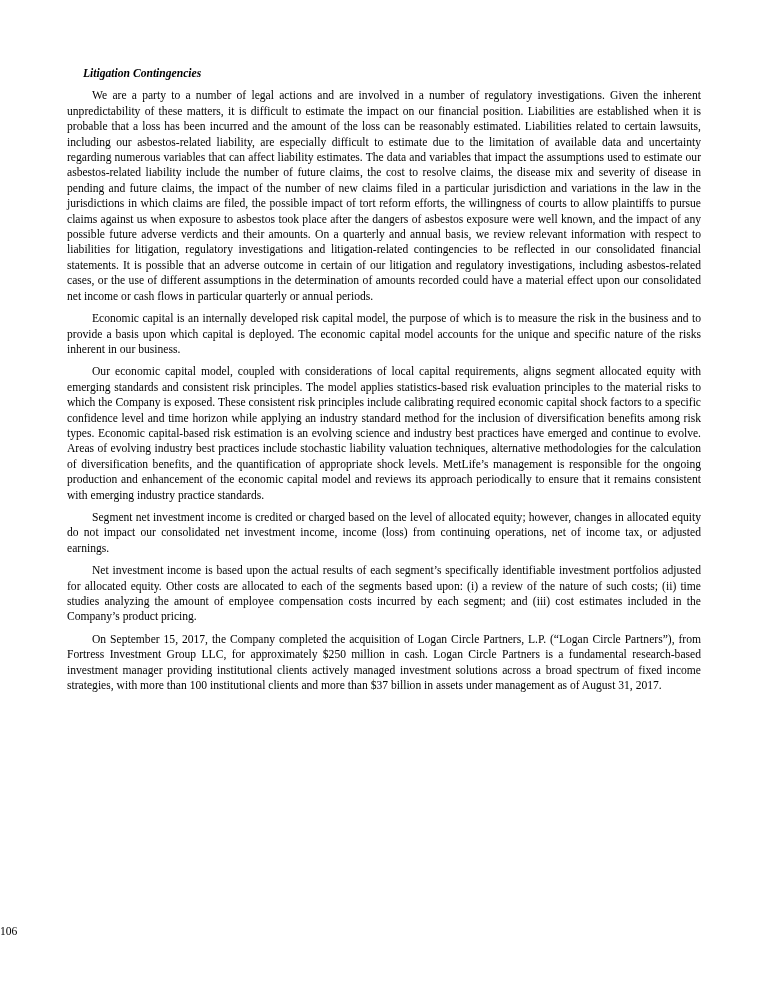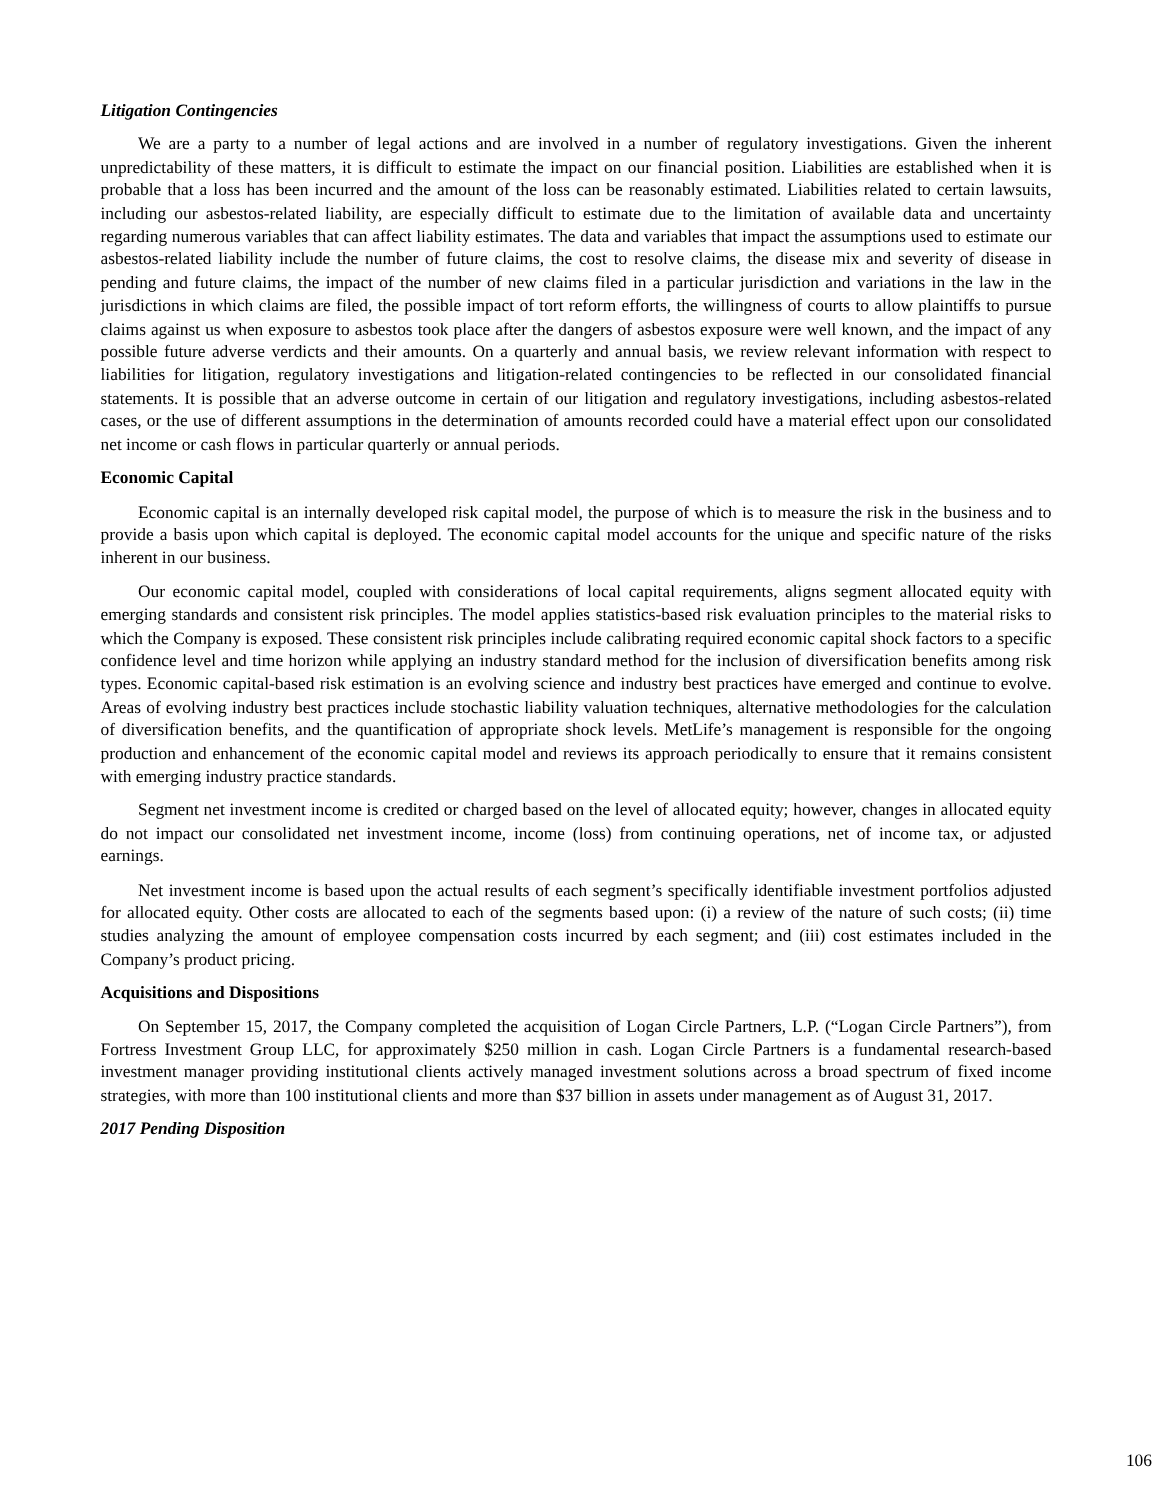--- a/index.html
+++ b/index.html
@@ -34,41 +34,39 @@
   .para {
     text-align: justify;
     text-indent: 25px;
   }
   .h-bold {
     font-weight: bold;
   }
   .h-bold-italic {
     font-weight: bold;
     font-style: italic;
+    margin-left: 16px;
   }
   .page-number {
     position: absolute;
-    top: 966px;
+    top: 924px;
     left: 0;
     width: 100%;
-    text-align: right;
+    text-align: left;
     font-size: 11.6px;
     line-height: 15.4px;
   }
 </style>
 </head>
 <body>
 
 <div class="page">
   <div class="content">
     <div class="block h-bold-italic">Litigation Contingencies</div>
     <div class="block para">We are a party to a number of legal actions and are involved in a number of regulatory investigations. Given the inherent unpredictability of these matters, it is difficult to estimate the impact on our financial position. Liabilities are established when it is probable that a loss has been incurred and the amount of the loss can be reasonably estimated. Liabilities related to certain lawsuits, including our asbestos-related liability, are especially difficult to estimate due to the limitation of available data and uncertainty regarding numerous variables that can affect liability estimates. The data and variables that impact the assumptions used to estimate our asbestos-related liability include the number of future claims, the cost to resolve claims, the disease mix and severity of disease in pending and future claims, the impact of the number of new claims filed in a particular jurisdiction and variations in the law in the jurisdictions in which claims are filed, the possible impact of tort reform efforts, the willingness of courts to allow plaintiffs to pursue claims against us when exposure to asbestos took place after the dangers of asbestos exposure were well known, and the impact of any possible future adverse verdicts and their amounts. On a quarterly and annual basis, we review relevant information with respect to liabilities for litigation, regulatory investigations and litigation-related contingencies to be reflected in our consolidated financial statements. It is possible that an adverse outcome in certain of our litigation and regulatory investigations, including asbestos-related cases, or the use of different assumptions in the determination of amounts recorded could have a material effect upon our consolidated net income or cash flows in particular quarterly or annual periods.</div>
-    <div class="block h-bold">Economic Capital</div>
     <div class="block para">Economic capital is an internally developed risk capital model, the purpose of which is to measure the risk in the business and to provide a basis upon which capital is deployed. The economic capital model accounts for the unique and specific nature of the risks inherent in our business.</div>
     <div class="block para">Our economic capital model, coupled with considerations of local capital requirements, aligns segment allocated equity with emerging standards and consistent risk principles. The model applies statistics-based risk evaluation principles to the material risks to which the Company is exposed. These consistent risk principles include calibrating required economic capital shock factors to a specific confidence level and time horizon while applying an industry standard method for the inclusion of diversification benefits among risk types. Economic capital-based risk estimation is an evolving science and industry best practices have emerged and continue to evolve. Areas of evolving industry best practices include stochastic liability valuation techniques, alternative methodologies for the calculation of diversification benefits, and the quantification of appropriate shock levels. MetLife’s management is responsible for the ongoing production and enhancement of the economic capital model and reviews its approach periodically to ensure that it remains consistent with emerging industry practice standards.</div>
     <div class="block para">Segment net investment income is credited or charged based on the level of allocated equity; however, changes in allocated equity do not impact our consolidated net investment income, income (loss) from continuing operations, net of income tax, or adjusted earnings.</div>
     <div class="block para">Net investment income is based upon the actual results of each segment’s specifically identifiable investment portfolios adjusted for allocated equity. Other costs are allocated to each of the segments based upon: (i) a review of the nature of such costs; (ii) time studies analyzing the amount of employee compensation costs incurred by each segment; and (iii) cost estimates included in the Company’s product pricing.</div>
-    <div class="block h-bold">Acquisitions and Dispositions</div>
     <div class="block para">On September 15, 2017, the Company completed the acquisition of Logan Circle Partners, L.P. (“Logan Circle Partners”), from Fortress Investment Group LLC, for approximately $250 million in cash. Logan Circle Partners is a fundamental research-based investment manager providing institutional clients actively managed investment solutions across a broad spectrum of fixed income strategies, with more than 100 institutional clients and more than $37 billion in assets under management as of August 31, 2017.</div>
-    <div class="block h-bold-italic">2017 Pending Disposition</div>
   </div>
   <div class="page-number">106</div>
 </div>
 
 </body></html>

